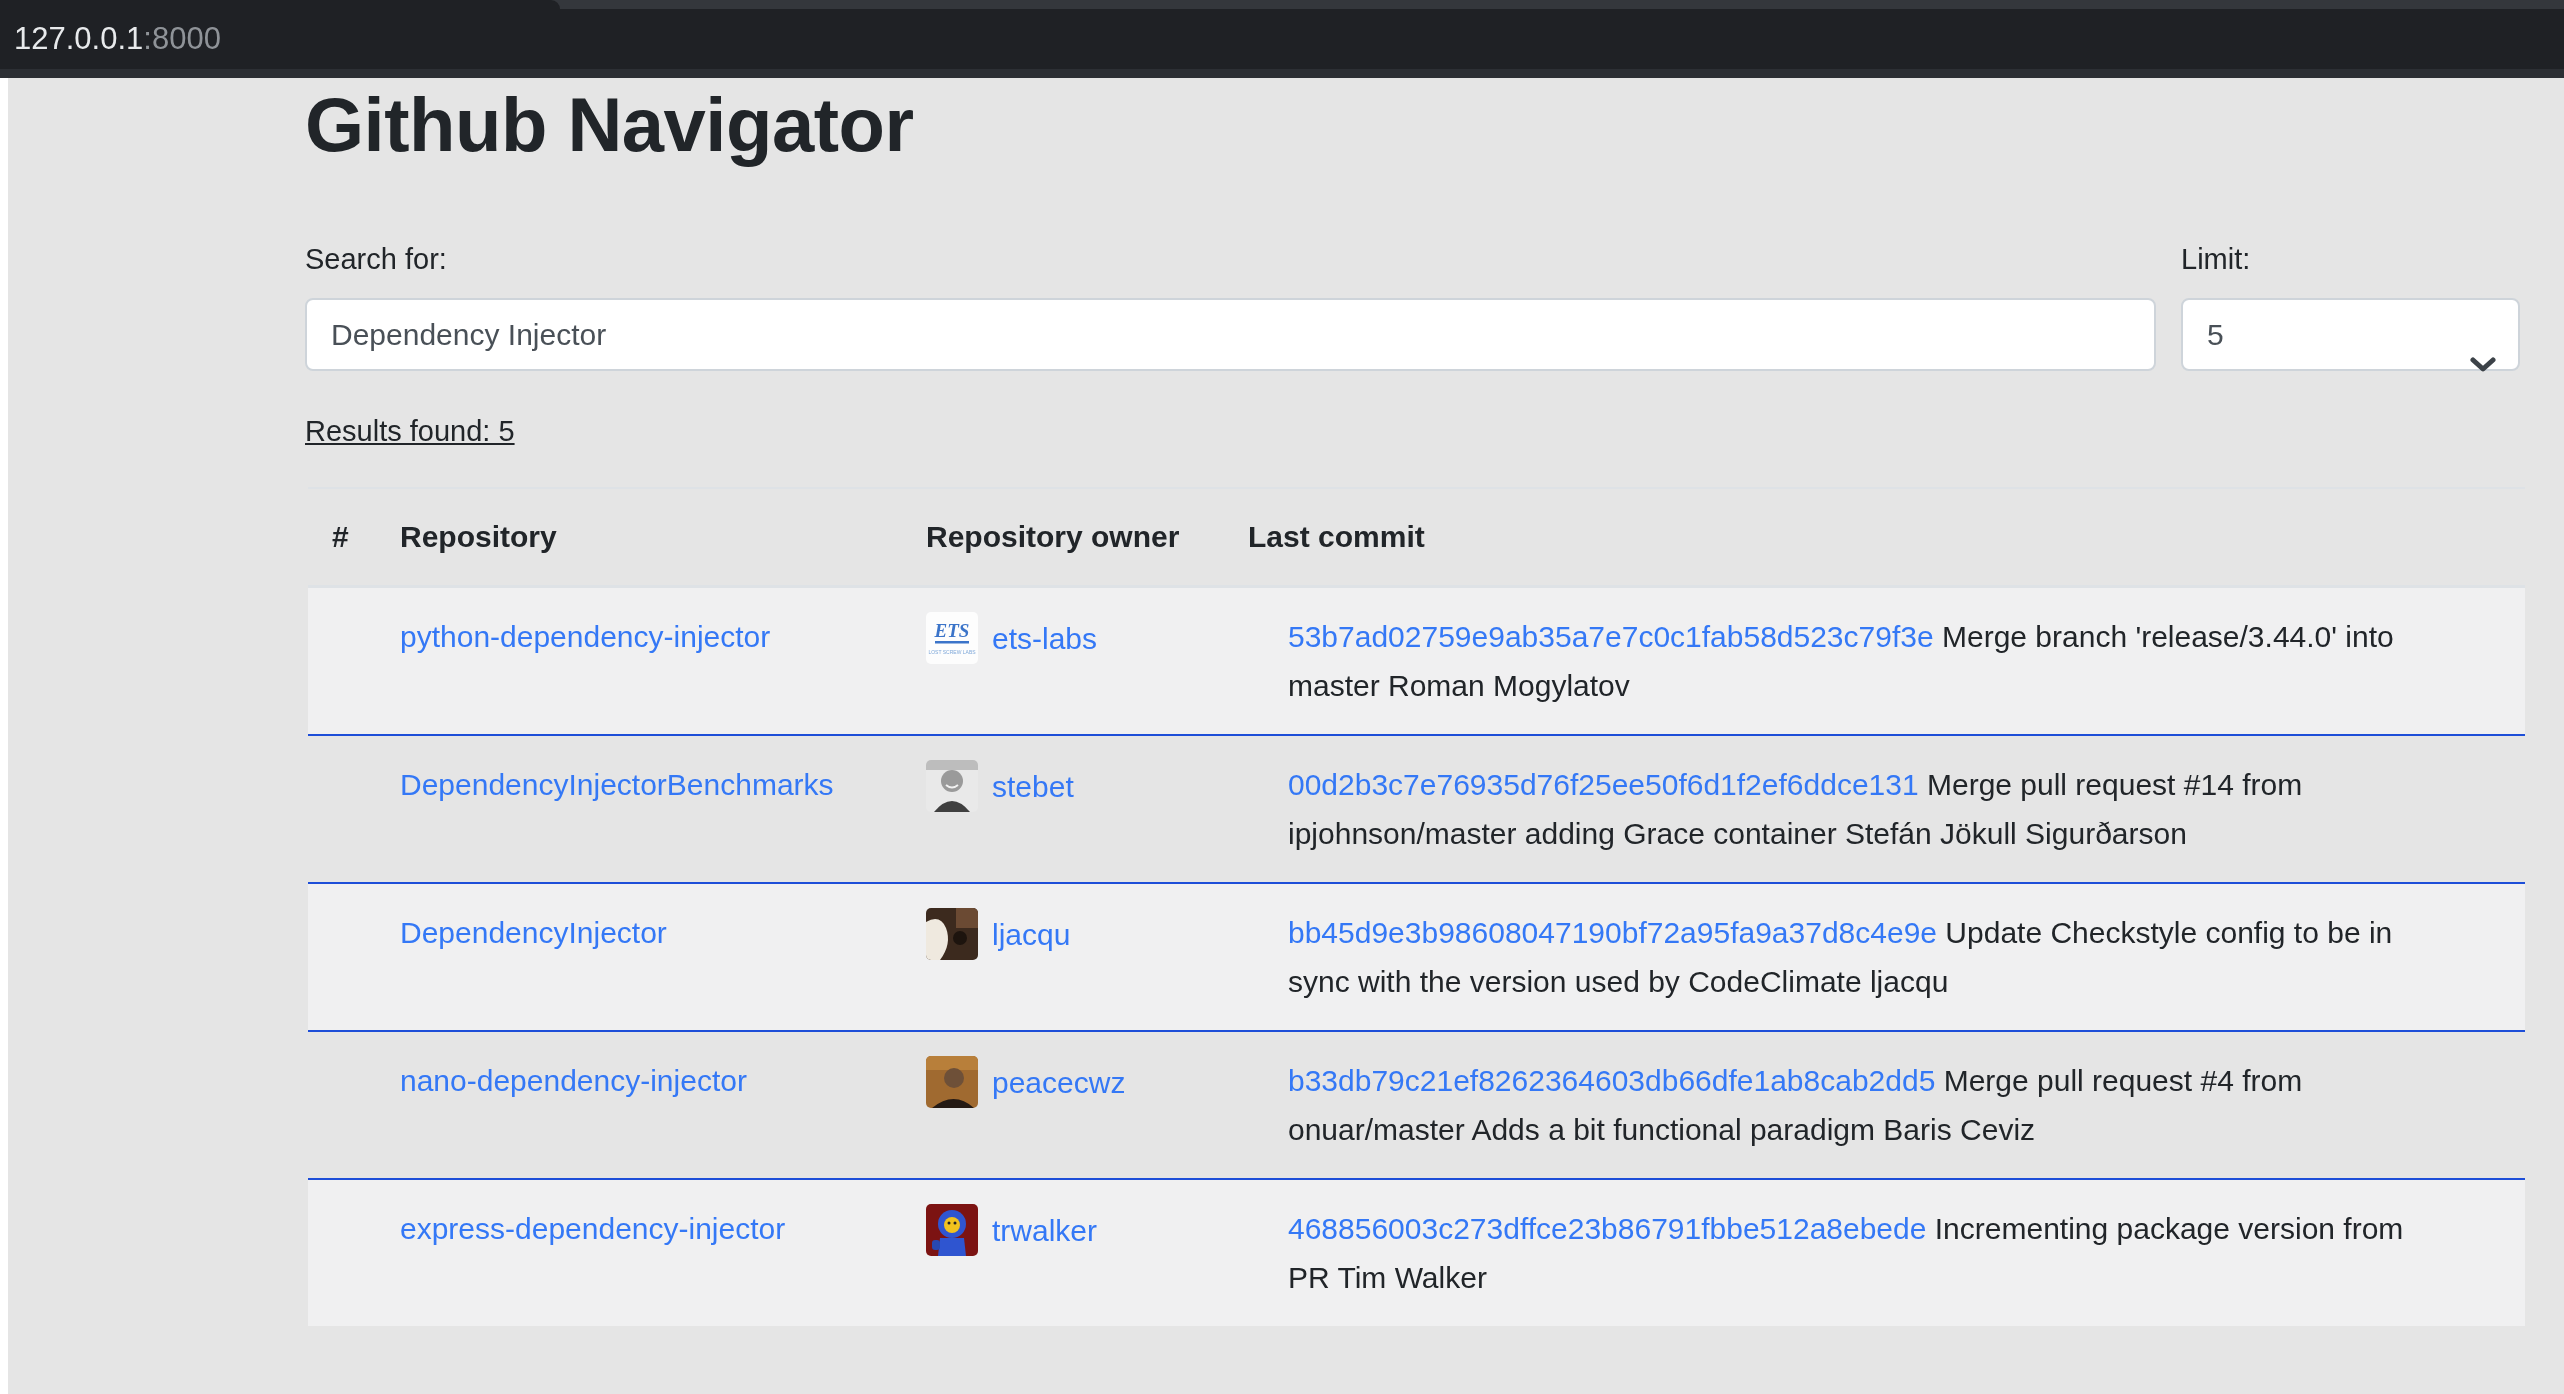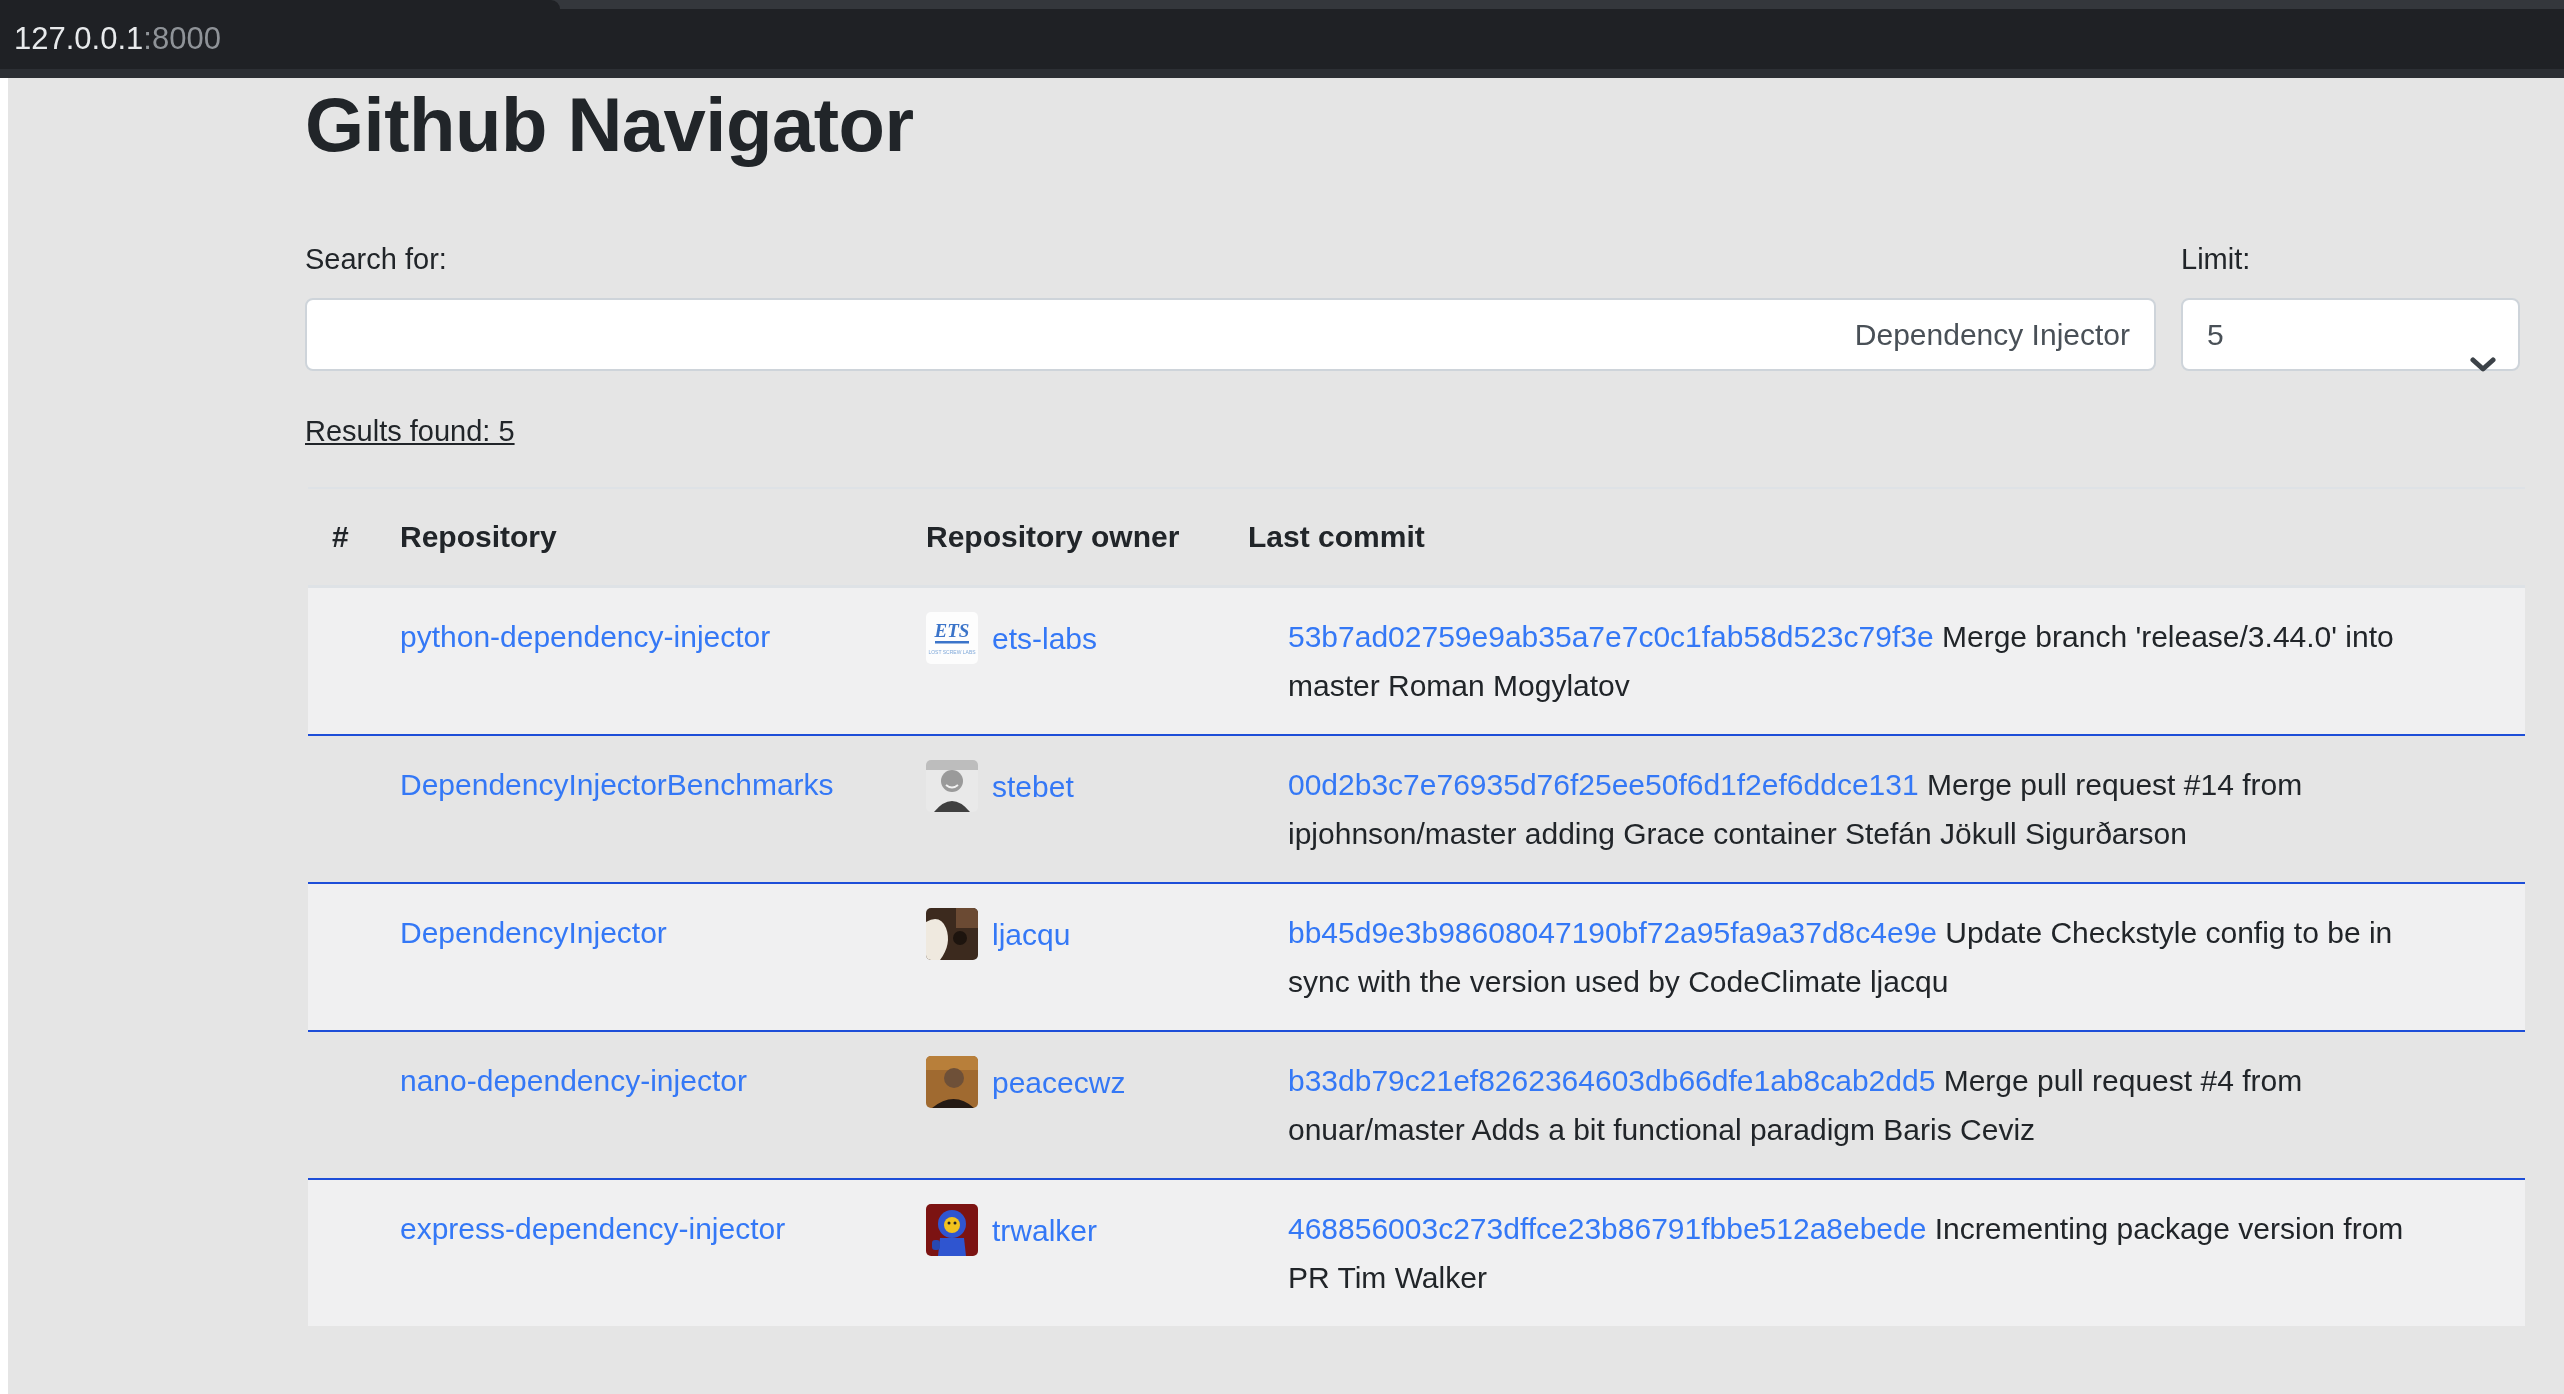--- a/index.html
+++ b/index.html
@@ -23,21 +23,21 @@
   .page-title { position:absolute; top:5px; left:297px; font-size:76px; line-height:84px;
                 font-weight:600; color:#212529; letter-spacing:-0.5px; }
 
   .field-label { position:absolute; font-size:29px; line-height:34px; color:#212529; }
   .label-search { top:164px; left:297px; }
   .label-limit  { top:164px; left:2173px; }
 
   .search-input { position:absolute; top:220px; left:297px; width:1851px; height:73px;
                   border:2px solid #ced4da; border-radius:8px; background:#fff;
                   font-family:"Liberation Sans","DejaVu Sans",sans-serif;
-                  font-size:30px; color:#495057; padding:0 24px; outline:none;text-align:right; }
+                  font-size:30px; color:#495057; padding:0 24px; outline:none; }
 
   .limit-select { position:absolute; top:220px; left:2173px; width:339px; height:73px;
                   border:2px solid #ced4da; border-radius:8px; background:#fff;
                   font-size:30px; color:#495057; line-height:69px; padding:0 24px;
                   cursor:pointer; }
   .limit-select .chev { position:absolute; right:22px; top:28px; }
 
   .results-line { position:absolute; top:336px; left:297px; font-size:29px; line-height:34px; color:#212529;text-decoration:underline; }
 
   

